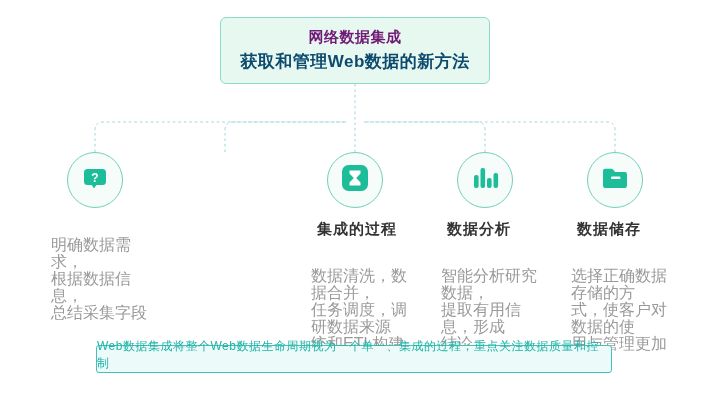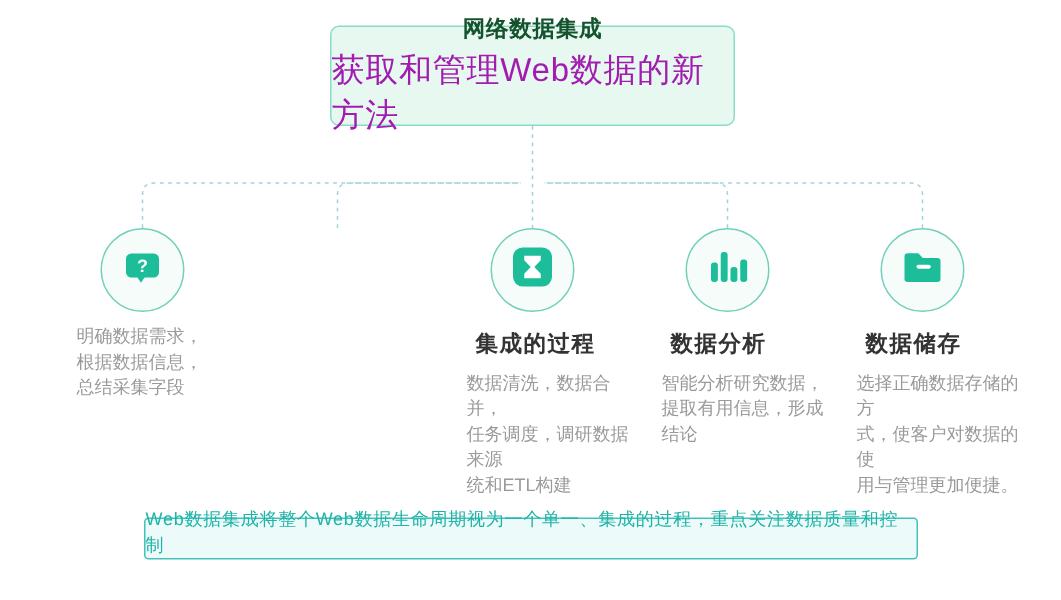--- a/index.html
+++ b/index.html
@@ -22,29 +22,29 @@
     background: #e7f8f1;
     border: 1px solid #8adcc6;
     border-radius: 6px;
     display: flex;
     flex-direction: column;
     align-items: center;
     justify-content: center;
     gap: 3px;
   }
   .title-box .t1 {
-    color: #14532d;
+    color: #701a75;
     font-size: 15px;
     font-weight: bold;
     letter-spacing: 0.5px;
   }
   .title-box .t2 {
-    color: #a21caf;
-    font-size: 22px;
-    font-weight: normal;
+    color: #0c4a6e;
+    font-size: 17px;
+    font-weight: bold;
     letter-spacing: 0.5px;
   }
   
   .connectors {
     position: absolute;
     left: 0; top: 0;
     width: 707px; height: 400px;
     pointer-events: none;
   }
   .connectors path {
@@ -71,23 +71,23 @@
   }
   .step-label {
     margin-top: 12px;
     padding-left: 27px;
     font-size: 15px;
     font-weight: bold;
     color: #333333;
     letter-spacing: 1px;
   }
   .step-desc {
-    margin-top: 8px;
+    margin-top: 28px;
     padding-left: 21px;
-    font-size: 12px;
+    font-size: 16px;
     line-height: 17px;
     color: #9a9a9a;
     white-space: pre-line;
   }
   
   .footer-banner {
     position: absolute;
     left: 96px; top: 345px;
     width: 516px; height: 28px;
     background: #ecfbf9;

